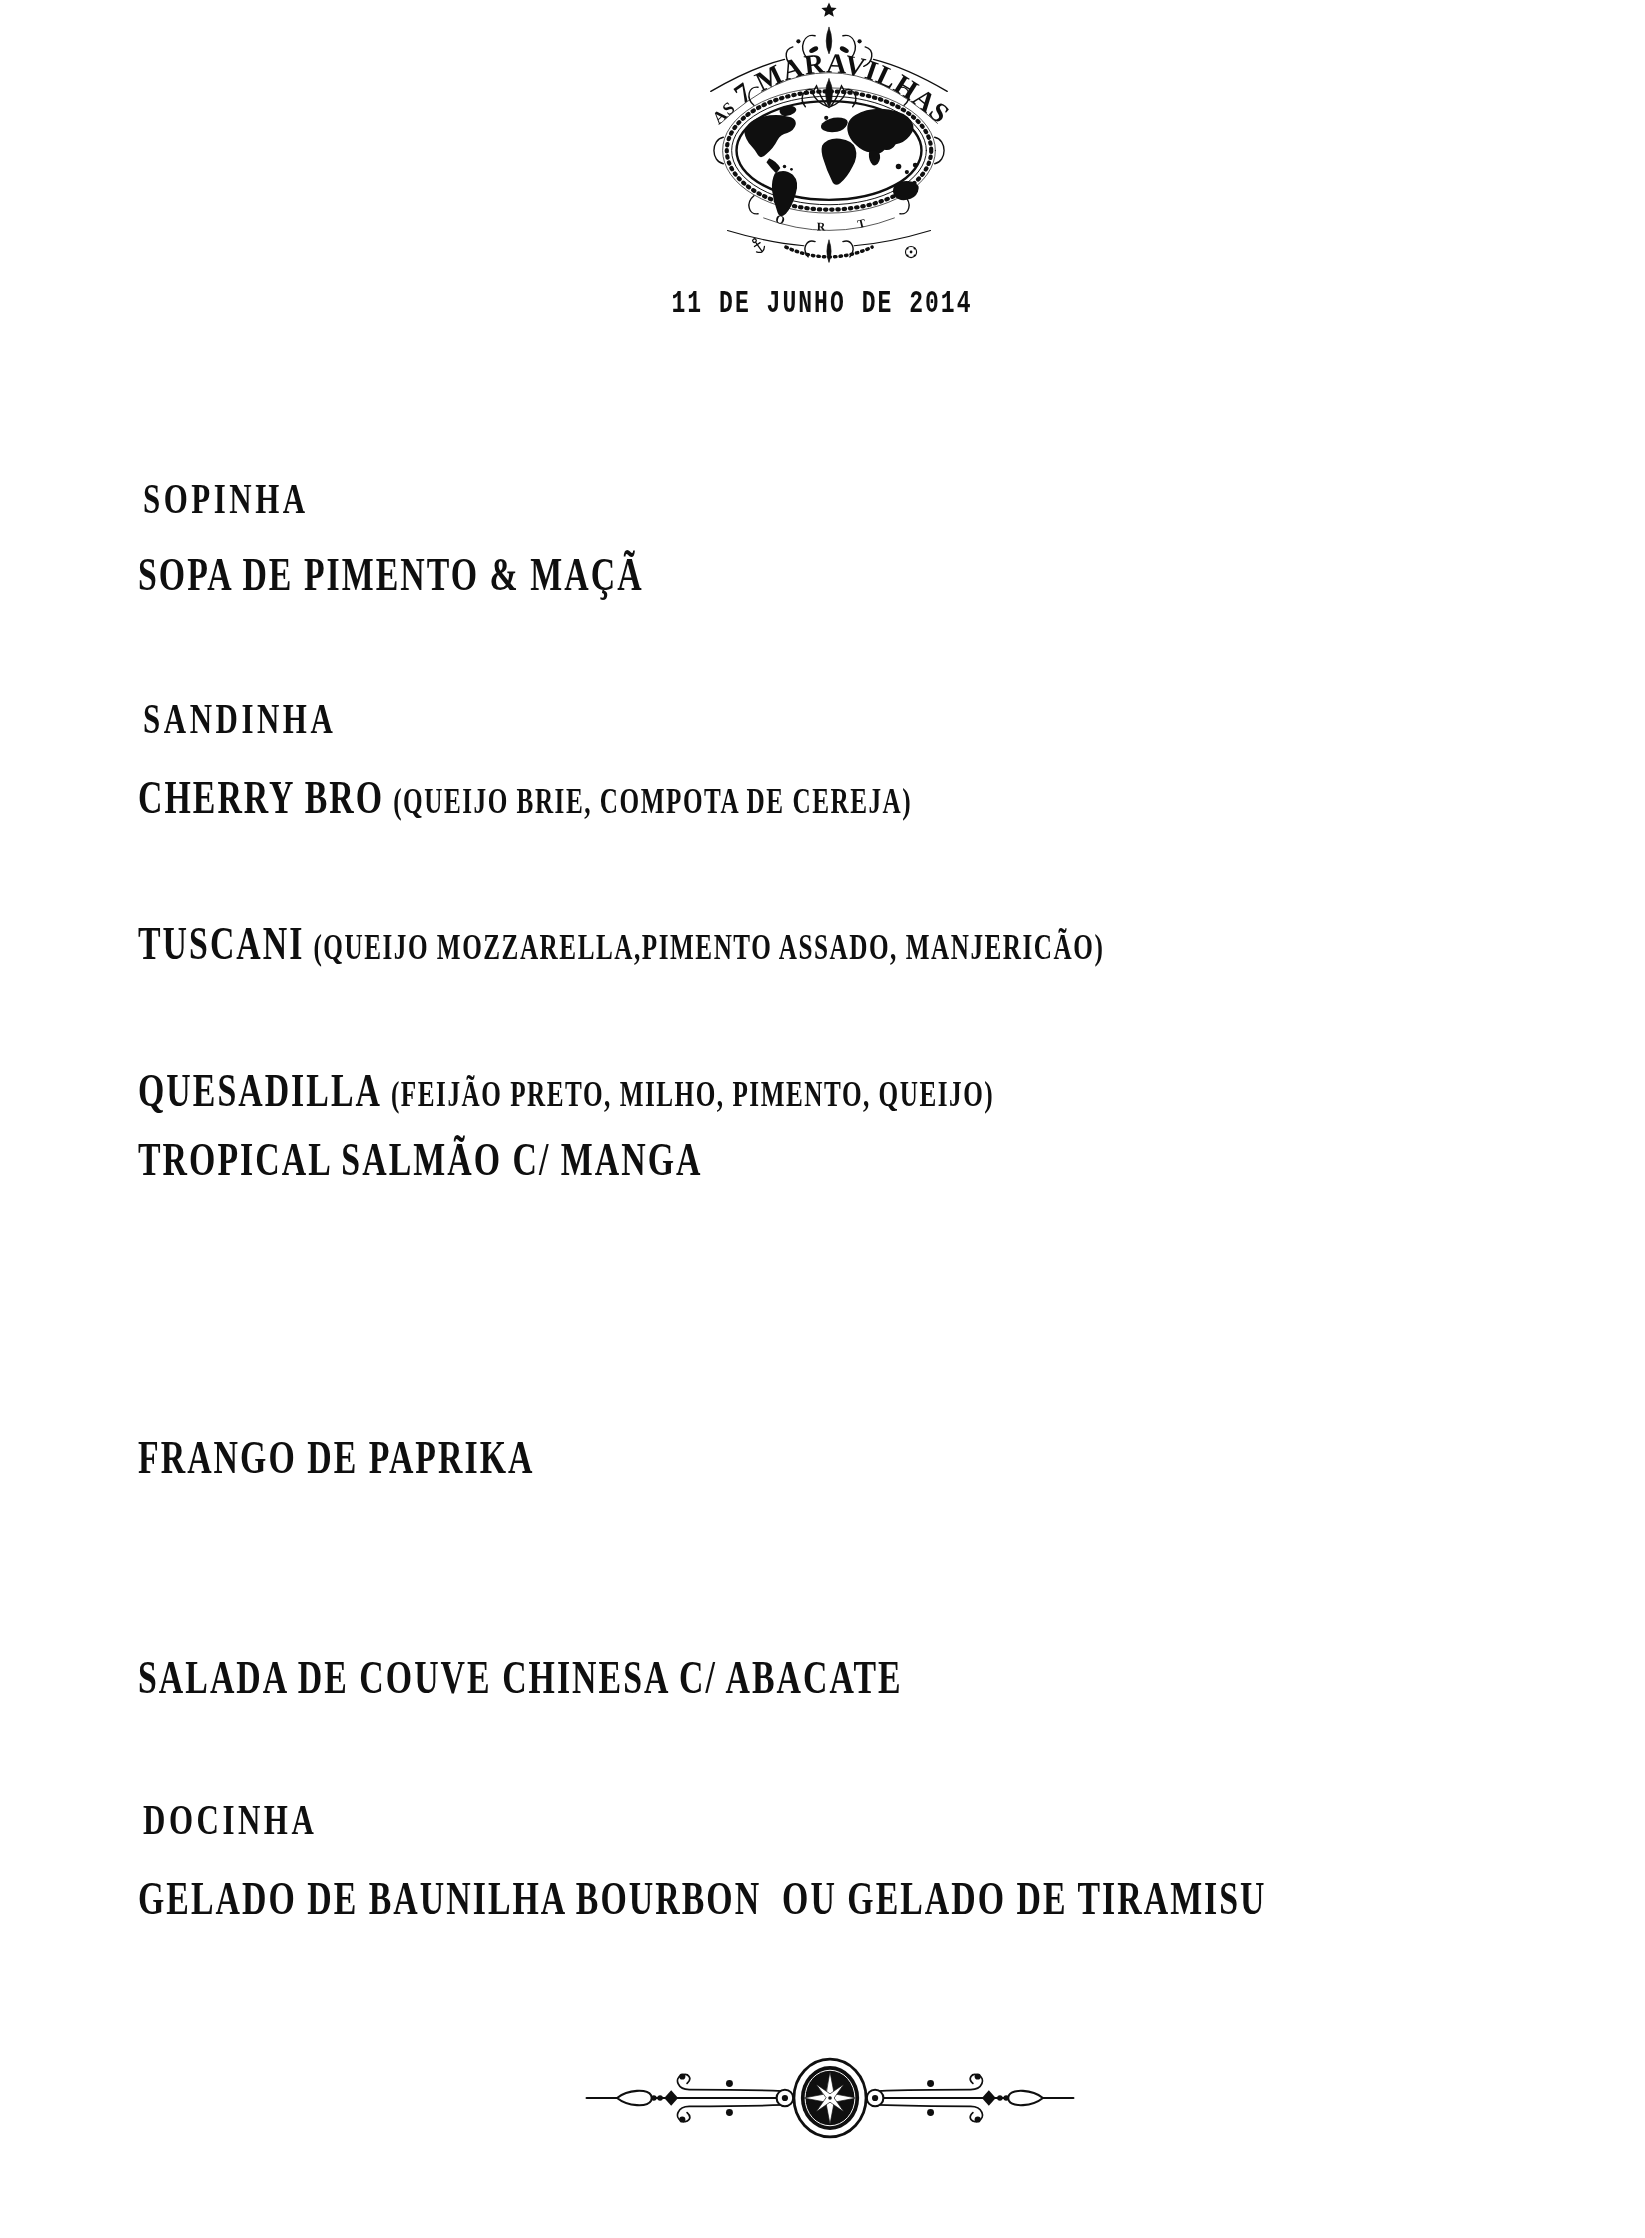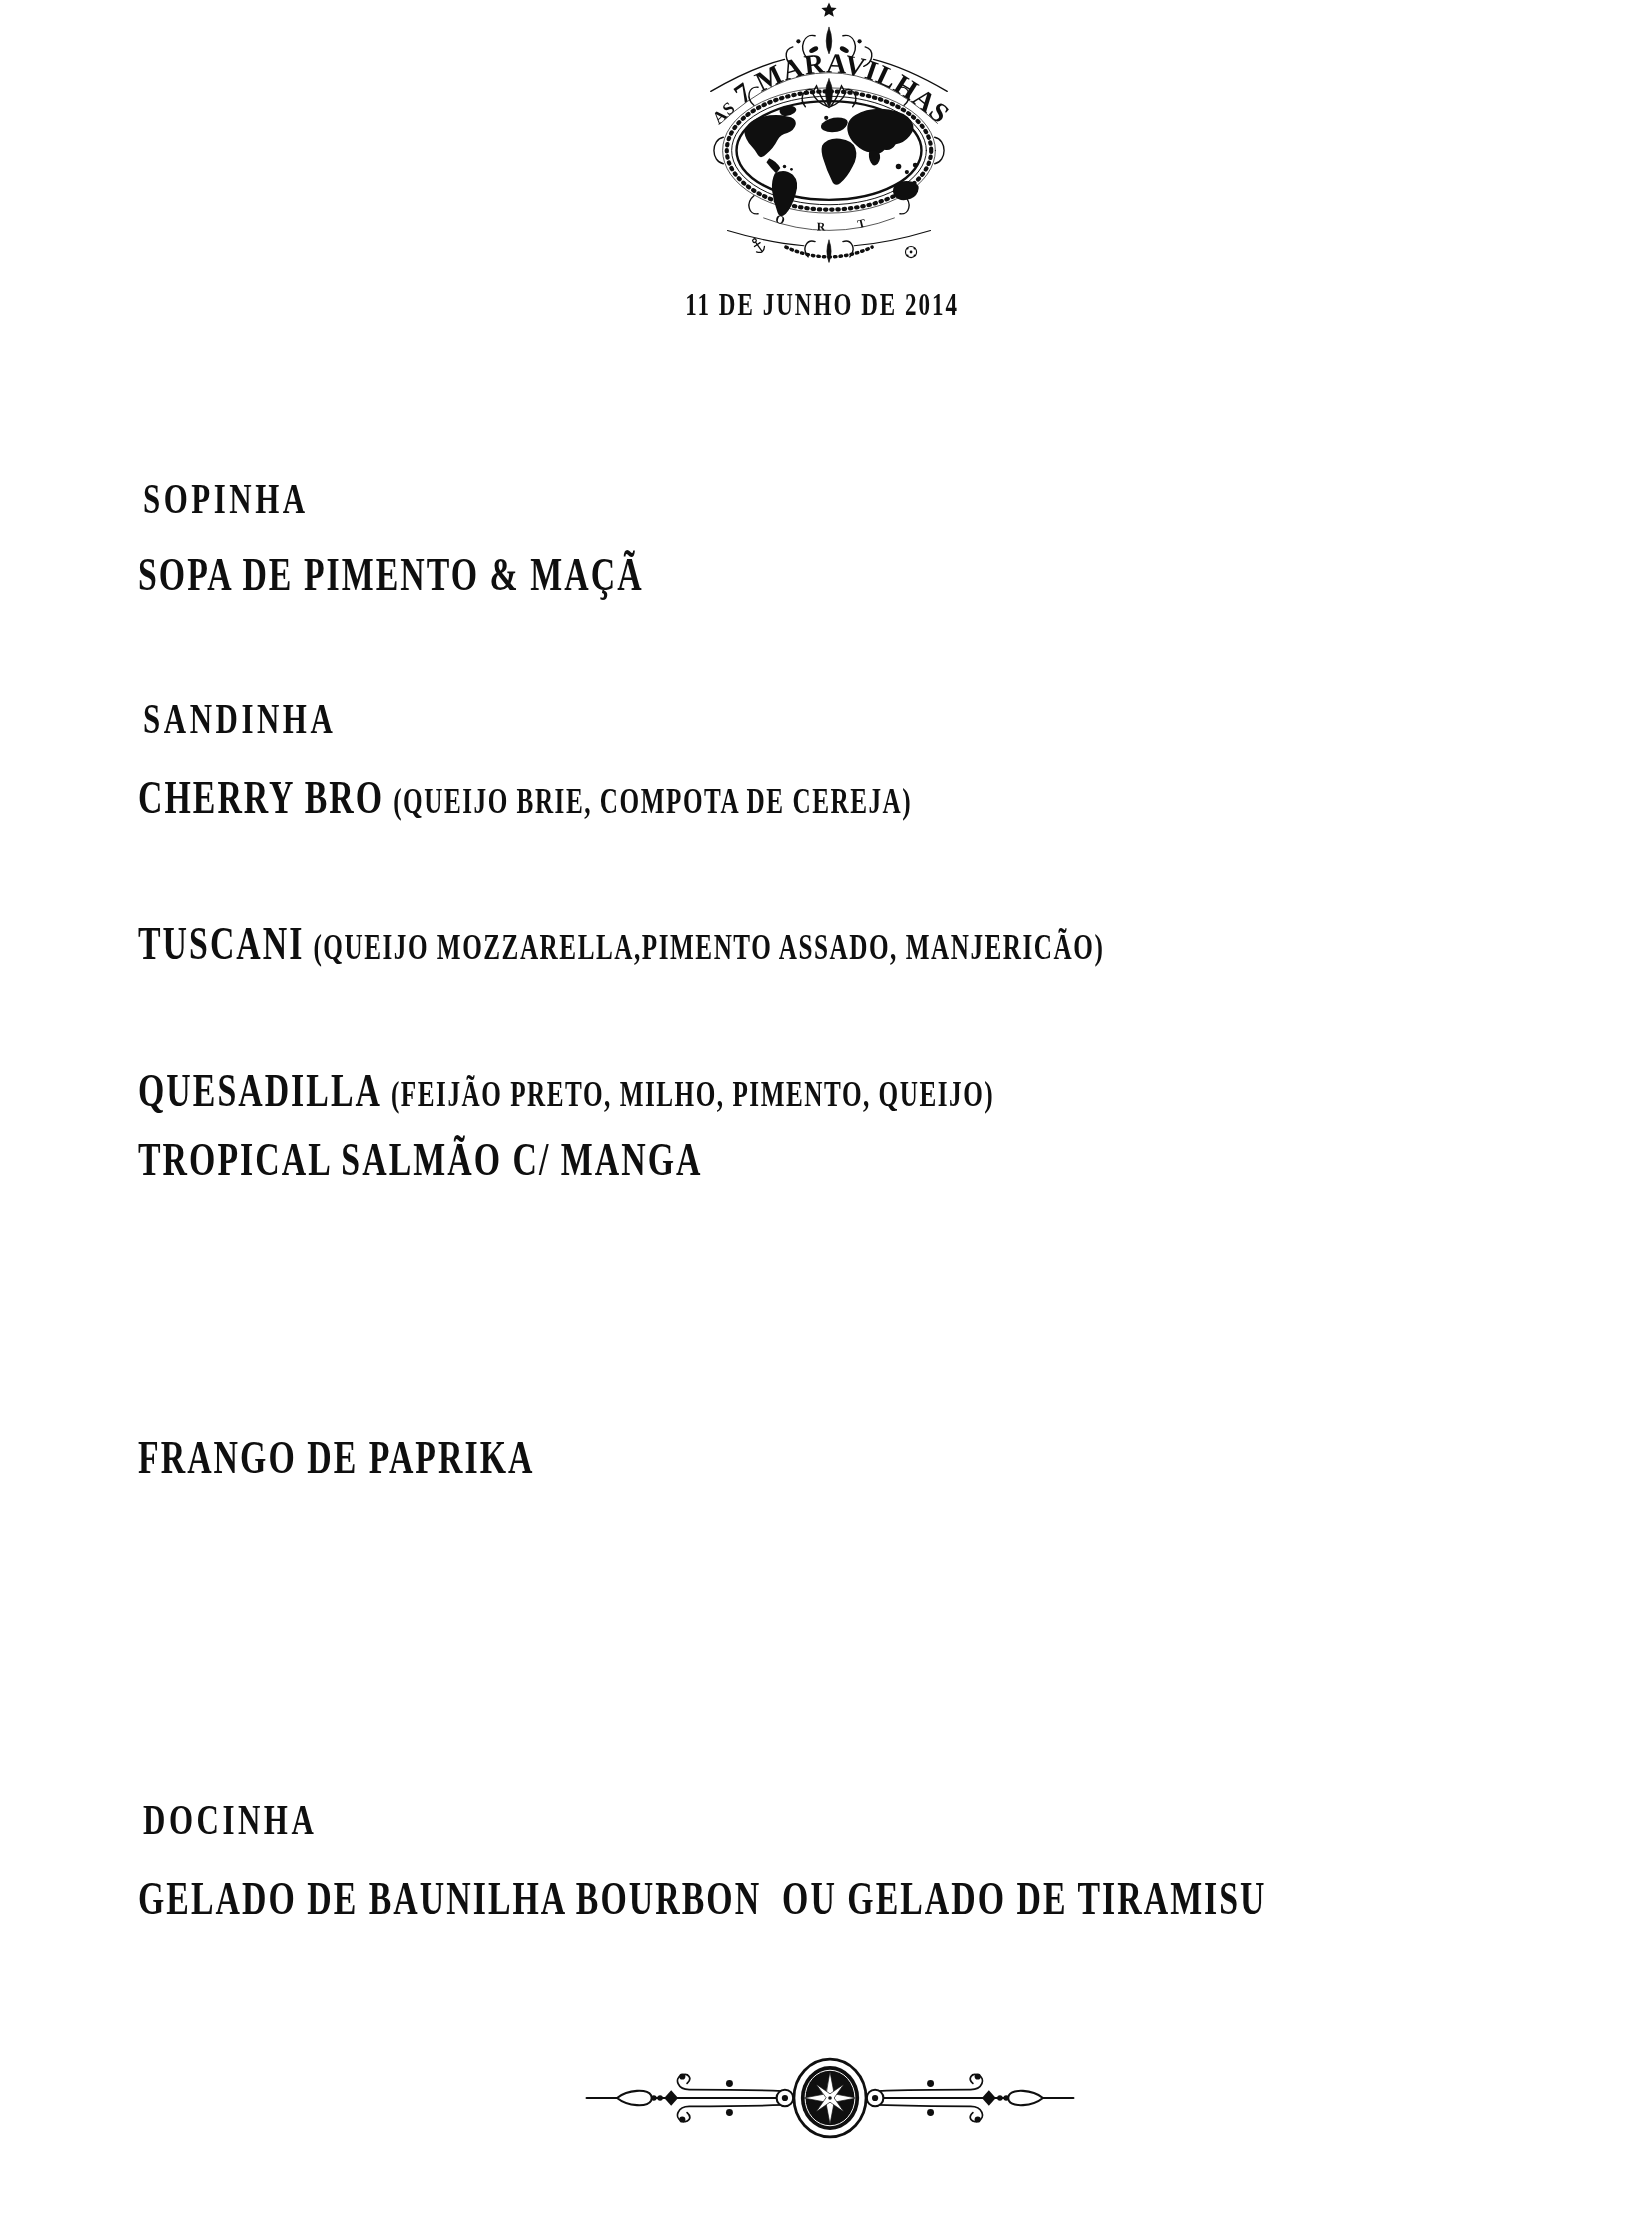--- a/index.html
+++ b/index.html
@@ -10,20 +10,21 @@
     background: #ffffff;
     overflow: hidden;
     font-family: "Liberation Serif", serif;
     color: #0f0f0f;
   }
   .logo-wrap { position: absolute; left: 702px; top: 1.4px; width: 254px; height: 267px; }
   .date-line {
     position: absolute; left: 0; top: 288px; width: 100%;
     text-align: center; font-weight: bold; font-size: 32px; line-height: 1;
     letter-spacing: 2.8px;
+    font-family: Liberation Mono, monospace;
   }
   .date-line .cond { transform-origin: 50% 0; }
   .line {
     position: absolute; left: 80px; line-height: 1; white-space: pre;
   }
   .cond {
     display: inline-block; transform: scaleX(0.72); transform-origin: 0 0; white-space: pre;
   }
   .heading { font-weight: bold; font-size: 43px; letter-spacing: 4.9px; }
   .item    { font-weight: bold; font-size: 47px; letter-spacing: 2.8px; }
@@ -172,20 +173,23 @@
     <span class="cond"><span>QUESADILLA</span><span class="details">(FEIJÃO PRETO, MILHO, PIMENTO, QUEIJO)</span></span>
   </div>
   <div class="line item" style="top:1089px">
     <span class="cond"><span>TROPICAL SALMÃO C/ MANGA</span></span>
   </div>
 
   <div class="line item" style="top:1387px">
     <span class="cond"><span>FRANGO DE PAPRIKA</span></span>
   </div>
 
+  <div class="line item" style="top:1607px">
+    <span class="cond"><span>SALADA DE COUVE CHINESA C/ ABACATE</span></span>
+  </div>
 
   <div class="line heading" style="top:1755px">
     <span class="cond"><span>DOCINHA</span></span>
   </div>
   <div class="line item" style="top:1828px">
     <span class="cond"><span>GELADO DE BAUNILHA BOURBON  OU GELADO DE TIRAMISU</span></span>
   </div>
 
   <div style="position:absolute; left:584px; top:2055px;">
     <svg viewBox="0 0 706 124" width="492" height="86">

